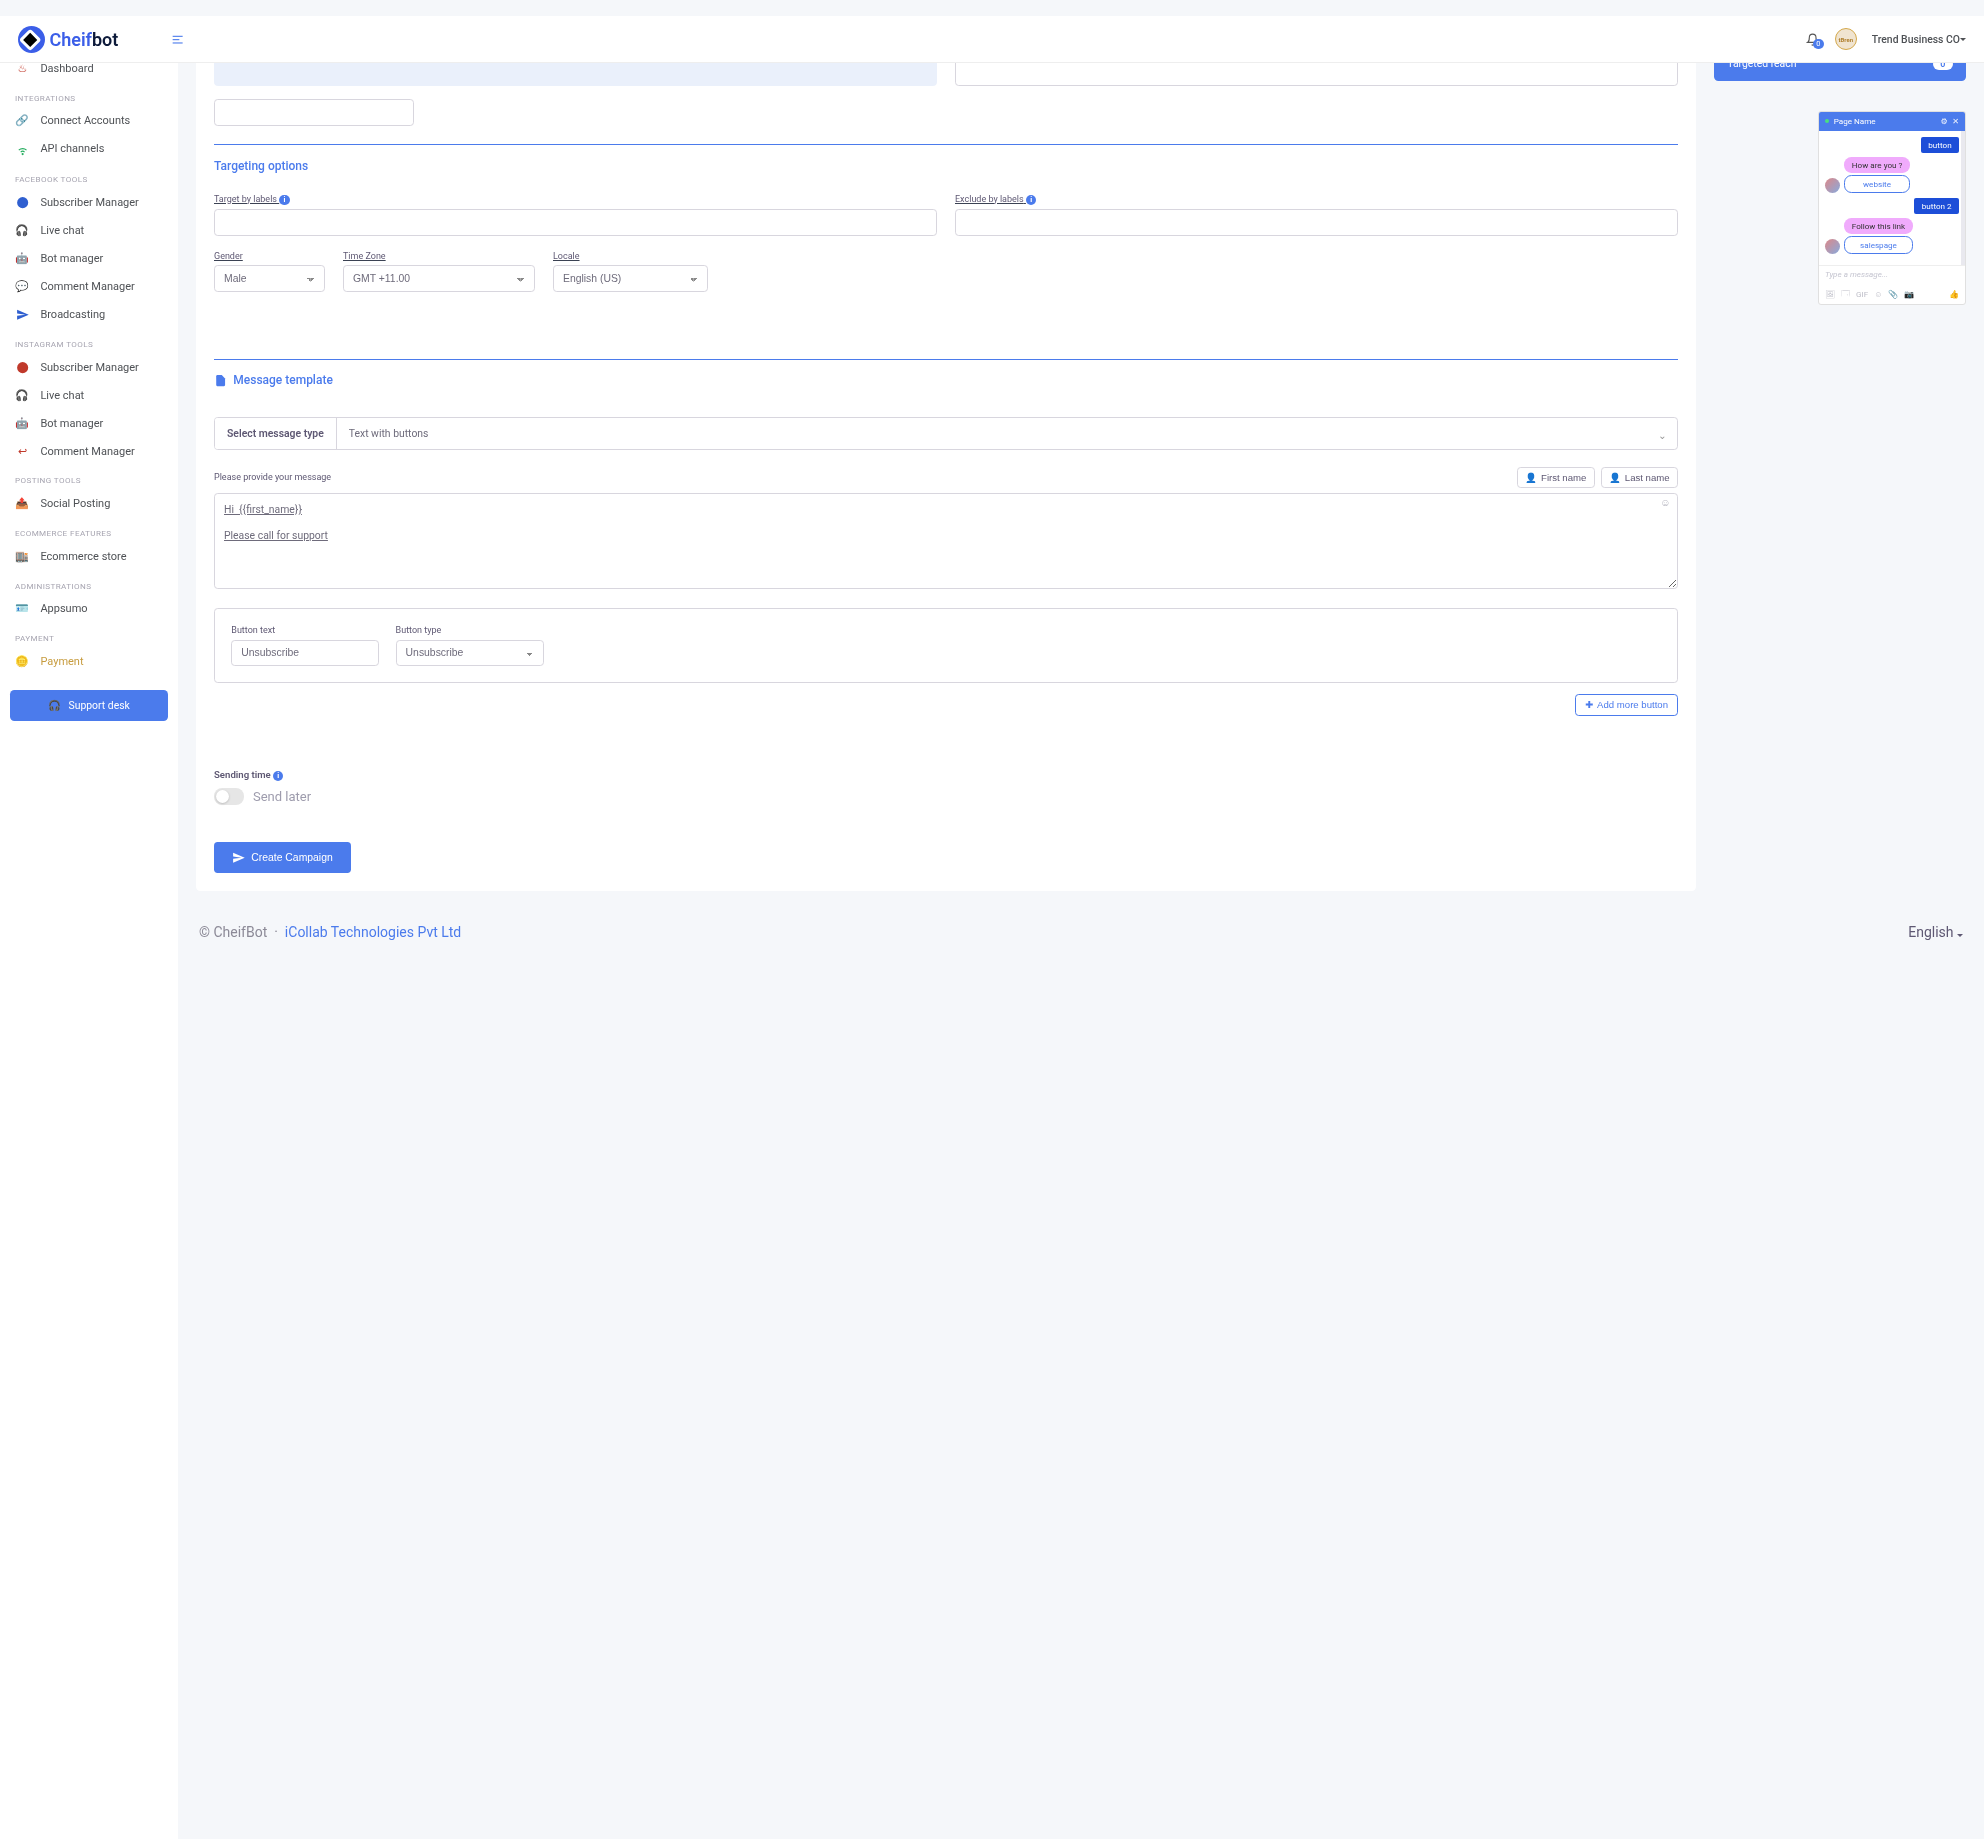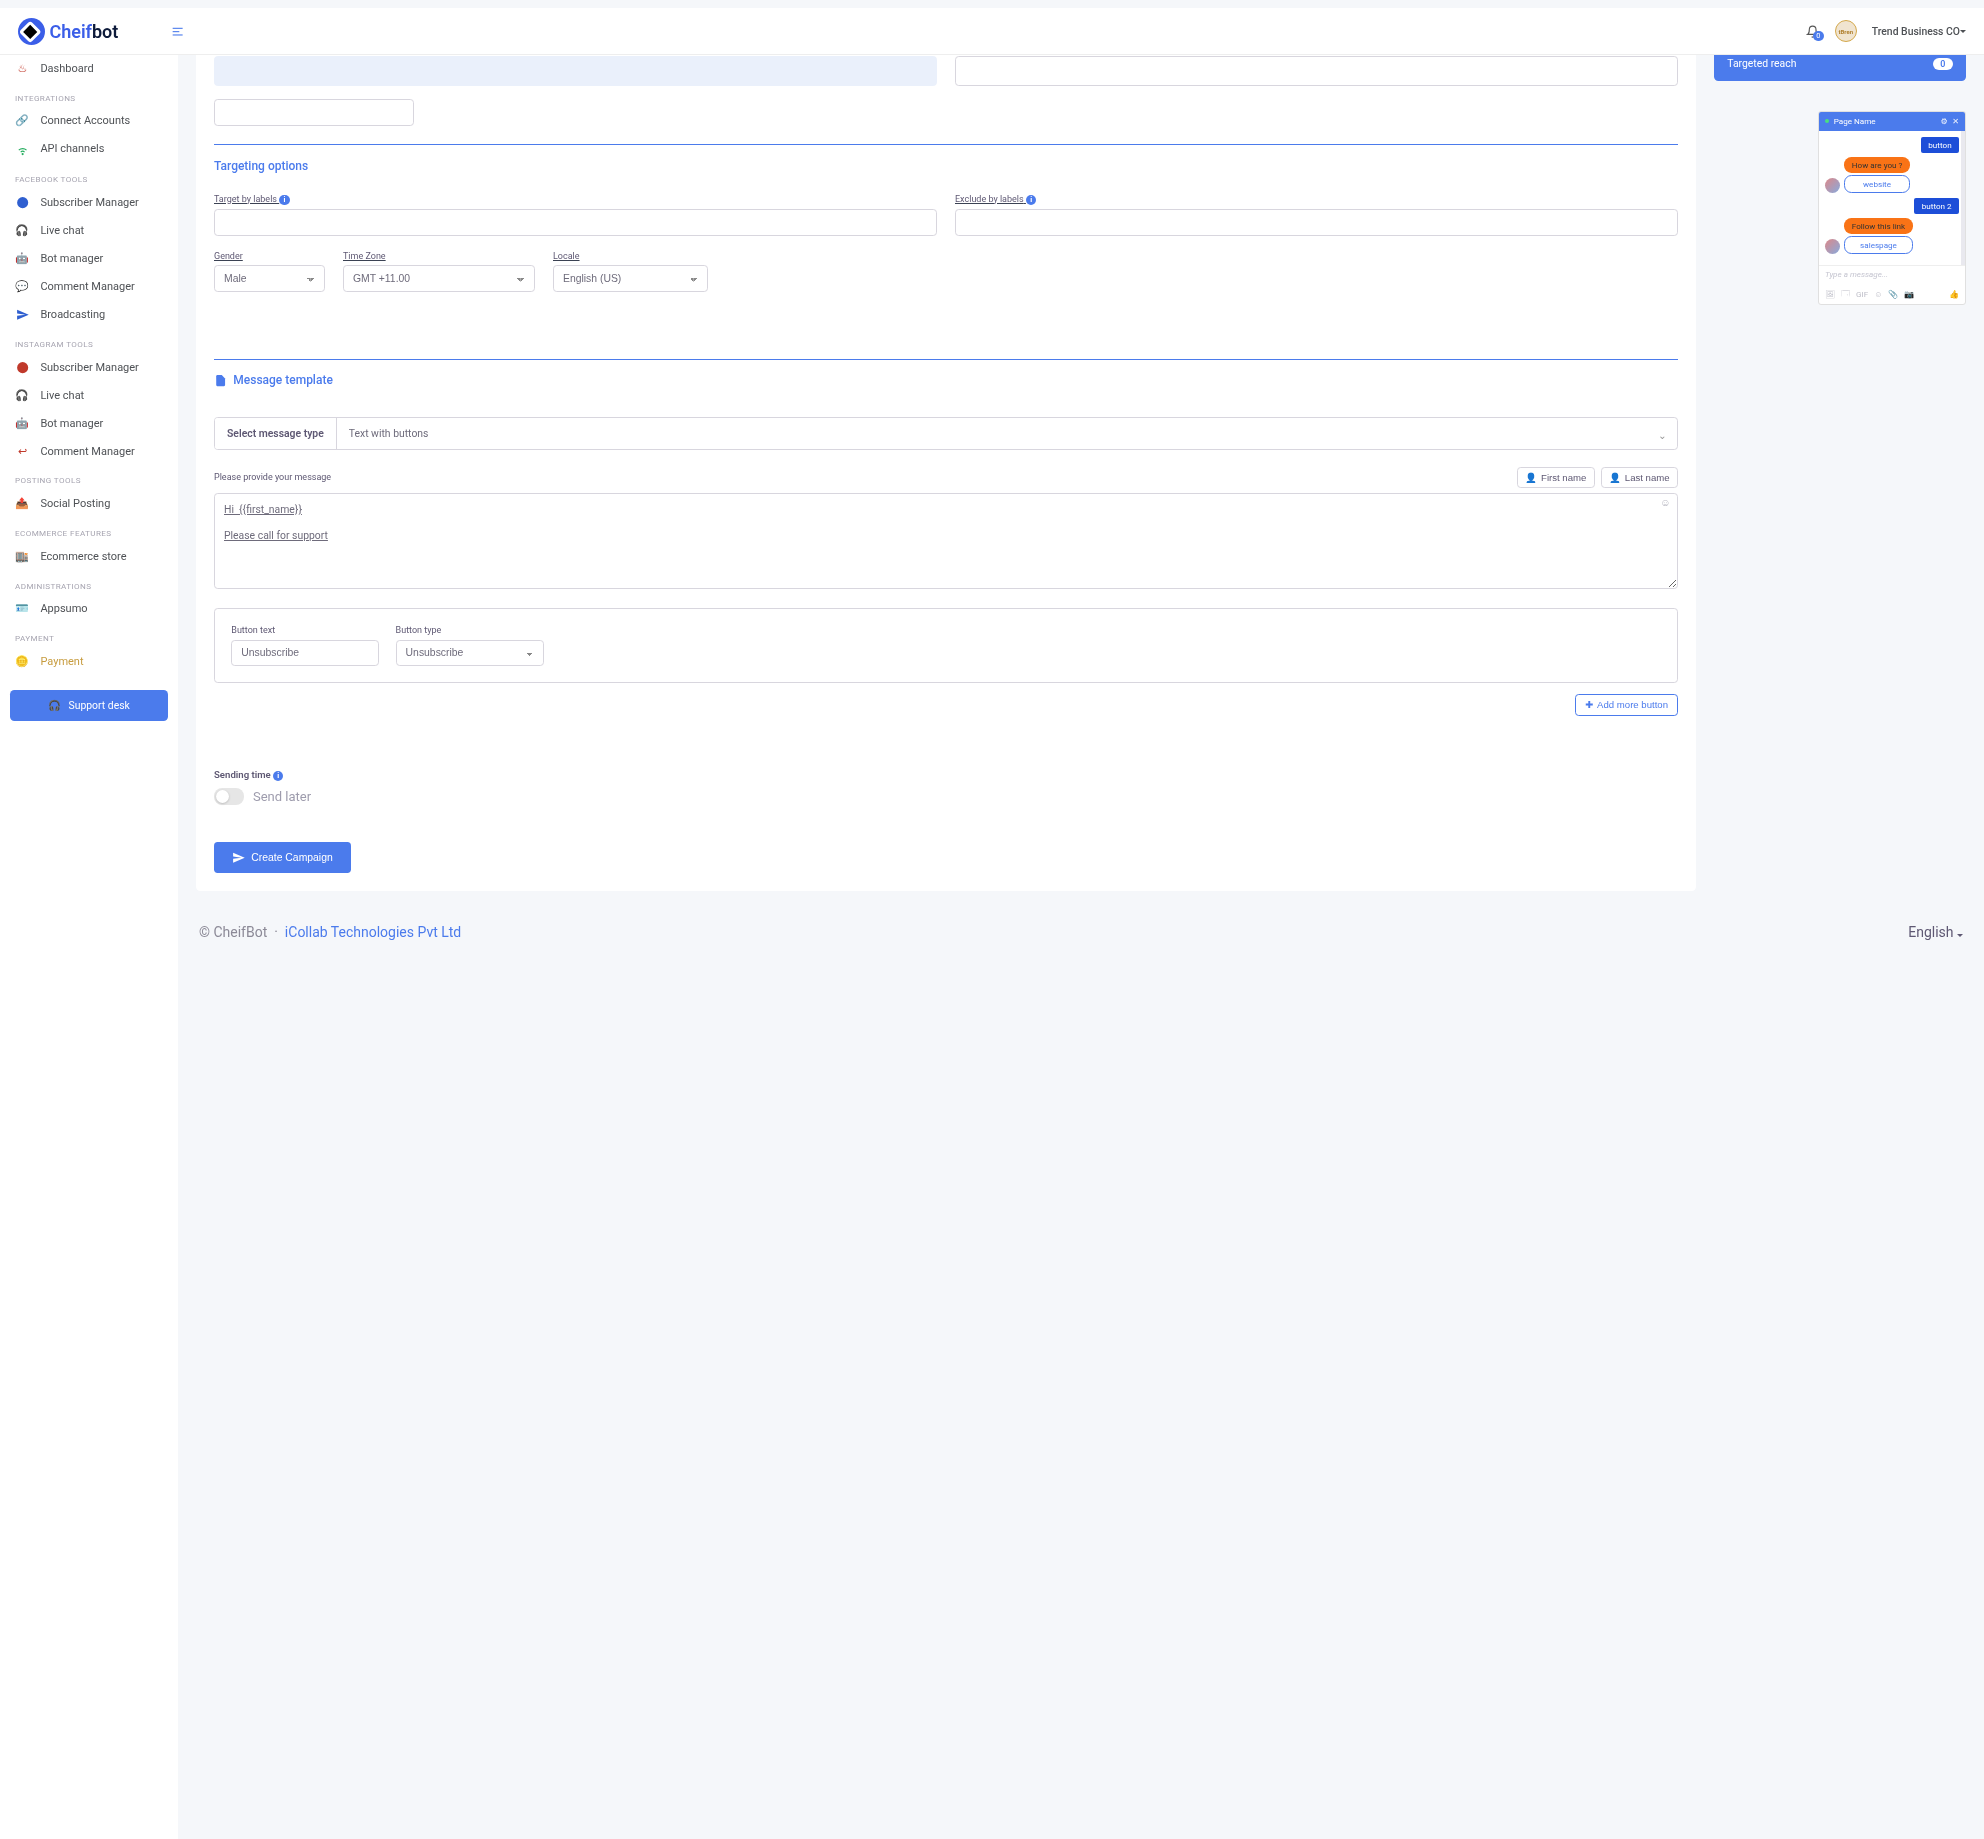--- a/index.html
+++ b/index.html
@@ -1,19 +1,19 @@
 <!DOCTYPE html>
 <html style="font-size:12px"><head>
 <meta charset="utf-8">
 <style>
 * { box-sizing: border-box; margin: 0; padding: 0; }
 body { font-family: -apple-system, BlinkMacSystemFont, "Segoe UI", Roboto, sans-serif; background: #f5f7fa; color: #3b4253; font-size: 10.4px; }
 
 
-.header { height: 47px; background: #fff; display: flex; align-items: center; padding: 0 18px; position: fixed; top: 8px; left: 0; right: 0; z-index: 100; border-bottom: 0.7px solid #eee; }
+.header { height: 47px; background: #fff; display: flex; align-items: center; padding: 0 18px; position: fixed; top: 16px; left: 0; right: 0; z-index: 100; border-bottom: 0.7px solid #eee; }
 .logo { display: flex; align-items: center; gap: 4.4px; font-size: 18px; font-weight: 600; }
 .logo-mark { width: 27px; height: 27px; background: #3b5ee8; border-radius: 50%; position: relative; display: inline-block; }
 .logo-mark::after { content: ""; position: absolute; width: 10.4px; height: 10.4px; background: #000; border: 3px solid #fff; border-radius: 3px; top: 6px; left: 4.4px; transform: rotate(45deg); }
 .logo-text .blue { color: #3b5ee8; }
 .logo-text .dark { color: #0d1a3a; }
 .menu-toggle { margin-left: 53px; color: #4b7bec; cursor: pointer; }
 .header-right { margin-left: auto; display: flex; align-items: center; gap: 15px; }
 .bell { position: relative; color: #555; }
 .bell-badge { position: absolute; bottom: -3px; right: -4.4px; background: #4b7bec; color: #fff; font-size: 7.4px; border-radius: 6px; padding: 0.7px 3.7px; }
 .user-avatar { width: 22px; height: 22px; border-radius: 50%; background: #f0e4d0; border: 0.7px solid #d4a84b; display: flex; align-items: center; justify-content: center; font-size: 6px; color: #b08030; font-weight: bold; }
@@ -82,21 +82,21 @@
 .dot-green { width: 4.4px; height: 4.4px; background: #4ade80; border-radius: 50%; }
 .preview-header .name { flex: 1; }
 .preview-header .icon-sm { font-size: 8.1px; cursor: pointer; opacity: .9; }
 .preview-body { padding: 6px; background: #fff; min-height: 133px; position: relative; }
 .preview-body::after { content: ""; position: absolute; right: 0; top: 0; bottom: 0; width: 4.4px; background: #e9e9ef; }
 .msg-right { display: flex; justify-content: flex-end; margin-bottom: 4.4px; }
 .bubble-blue { background: #1d4ed8; color: #fff; padding: 3px 7.4px; border-radius: 2px; font-size: 8.1px; }
 .msg-left-group { display: flex; gap: 4.4px; margin-bottom: 4.4px; align-items: flex-end; }
 .avatar-sm { width: 15px; height: 15px; border-radius: 50%; background: linear-gradient(135deg,#d88,#8ad); flex-shrink: 0; }
 .left-stack { display: flex; flex-direction: column; gap: 2.2px; }
-.bubble-gray { background: #f97316; color: #333; padding: 3px 7.4px; border-radius: 7.4px; font-size: 8.1px; display: inline-block; }
+.bubble-gray { background: #f0abfc; color: #333; padding: 3px 7.4px; border-radius: 7.4px; font-size: 8.1px; display: inline-block; }
 .bubble-outline { border: 0.7px solid #4b7bec; color: #4b7bec; background: #fff; padding: 3px 10.4px; border-radius: 7.4px; font-size: 8.1px; display: inline-block; text-align: center; }
 .preview-input-bar { border-top: 0.7px solid #eee; padding: 3.7px 6px; color: #c5c5d0; font-size: 8.1px; font-style: italic; }
 .preview-footer { padding: 3.7px 6px; display: flex; gap: 6px; color: #bdbdc7; align-items: center; }
 .preview-footer .like { margin-left: auto; color: #4b7bec; }
 
 
 .footer { margin-left: 178px; padding: 15px 21px; display: flex; justify-content: space-between; color: #8c8a97; font-size: 14px; }
 .footer a { color: #4b7bec; text-decoration: none; }
 .lang-select { color: #5e5873; cursor: pointer; }
 

